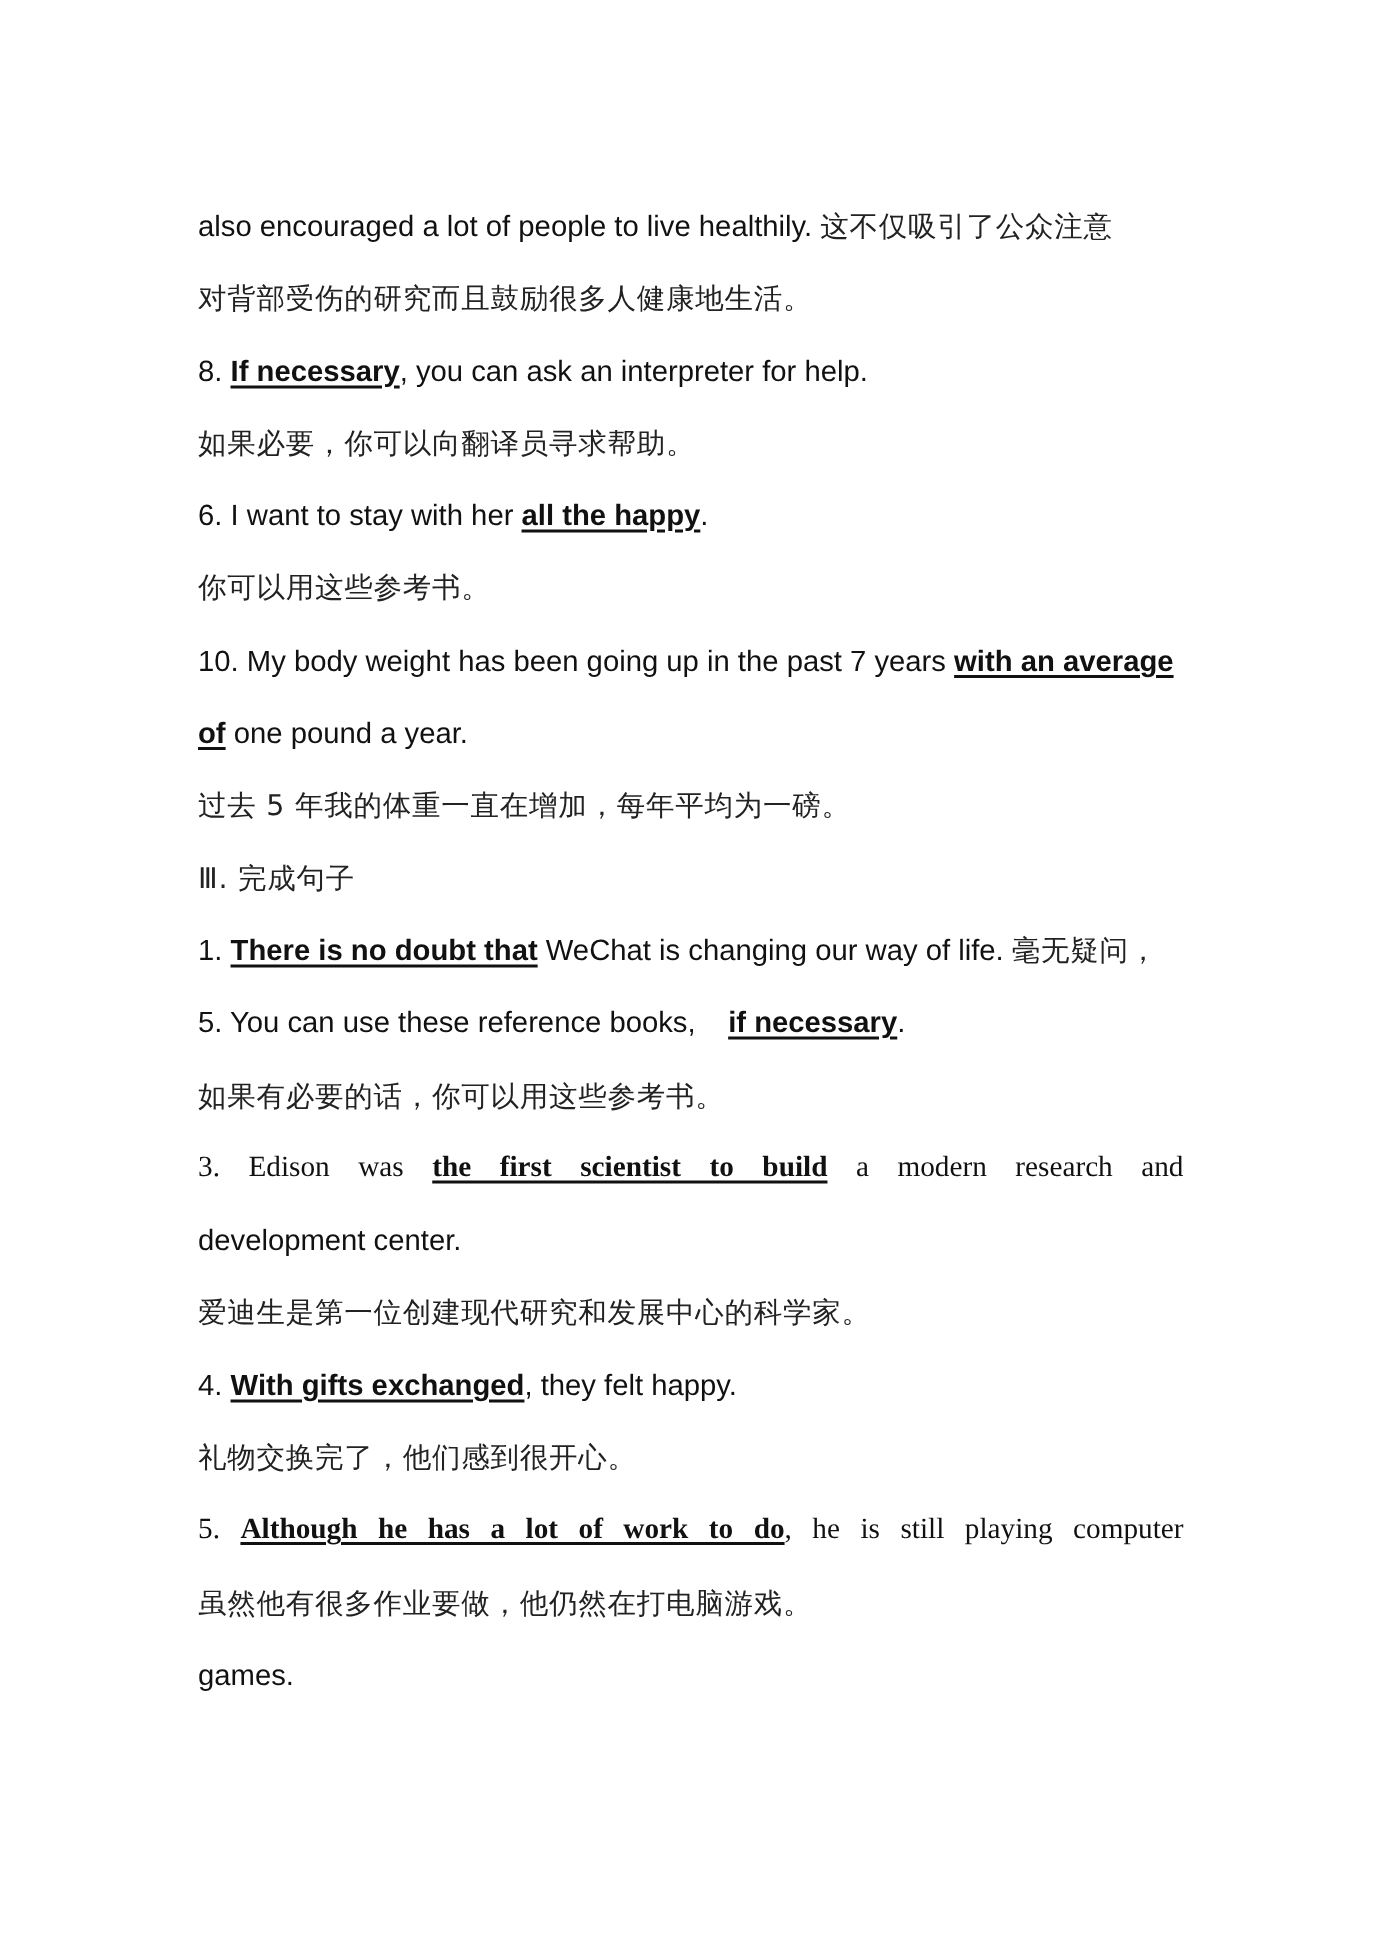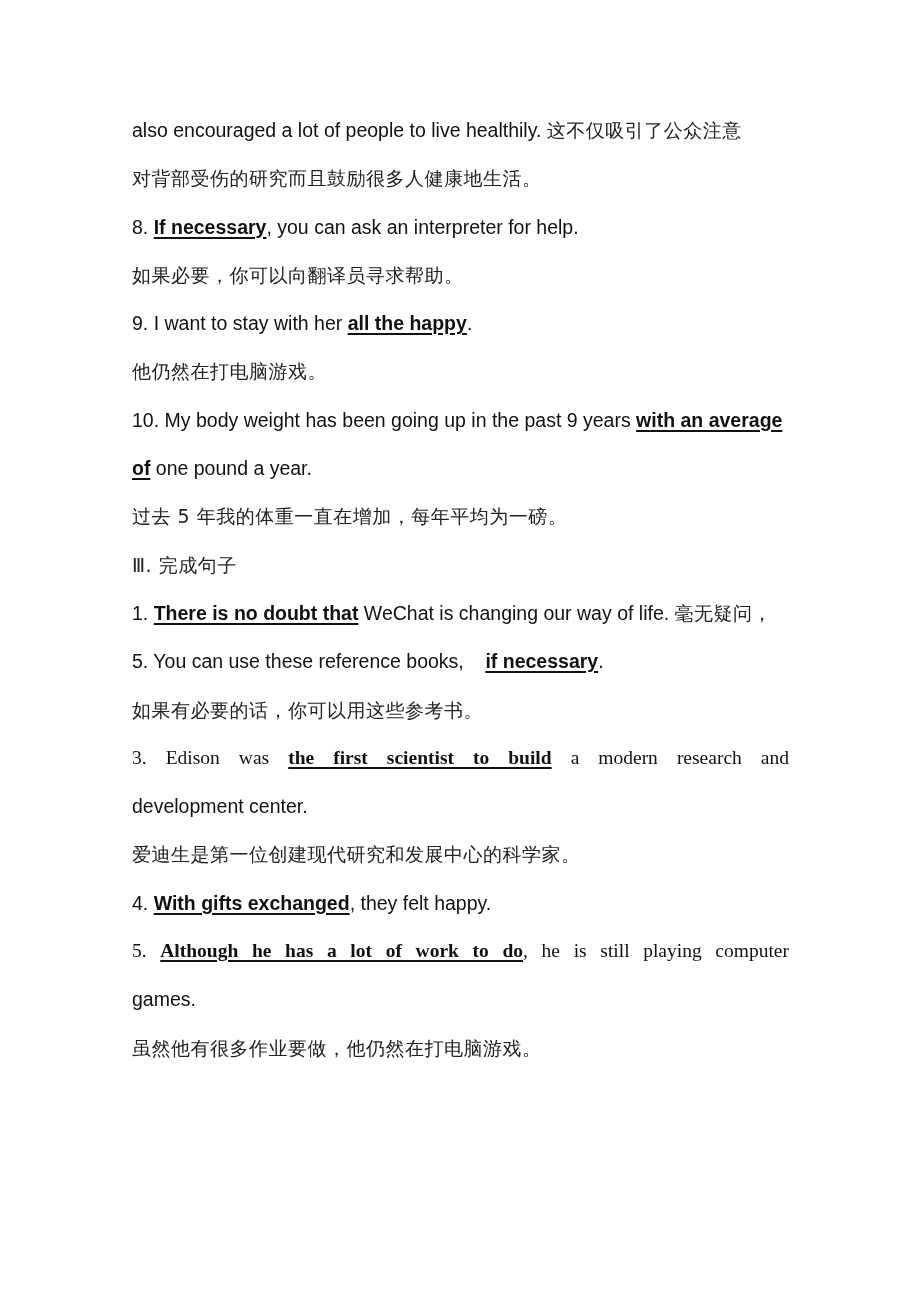--- a/index.html
+++ b/index.html
@@ -1,18 +1,18 @@
 <!DOCTYPE html>
 <html><head>
 <meta charset="utf-8">
 <style>
   html, body { margin: 0; padding: 0; background: #ffffff; }
   body { width: 920px; height: 1302px; position: relative; overflow: hidden;
          font-family: "Liberation Sans", "DejaVu Sans", sans-serif; color: #111; }
-  .page { position: absolute; left: 132px; top: 106px; width: 657px; }
+  .page { position: absolute; left: 132px; top: 127px; width: 657px; }
   .line { height: 48.3px; line-height: 48.3px; font-size: 19.5px; white-space: nowrap; }
   .line.justify { text-align: justify; text-align-last: justify; white-space: normal; font-family: Liberation Serif, serif; }
   .zh { font-family: "DejaVu Sans", sans-serif; font-size: 19px; color: #222; letter-spacing: 0.5px; }
   .ans { font-weight: bold; text-decoration: underline; text-underline-offset: 3px; text-decoration-thickness: 2px; }
 </style>
 </head>
 <body>
 
 <div class="page">
 
@@ -20,26 +20,26 @@
     <span>also encouraged a lot of people to live healthily.  </span><span class="zh">这不仅吸引了公众注意</span>
   </div>
   <div class="line zh">对背部受伤的研究而且鼓励很多人健康地生活。</div>
 
   <div class="line">
     <span>8. </span><span class="ans">If necessary</span><span>, you can ask an interpreter for help.</span>
   </div>
   <div class="line zh">如果必要，你可以向翻译员寻求帮助。</div>
 
   <div class="line">
-    <span>9. I want to stay with her </span><span class="ans">all the happy</span><span>.</span>
+    <span>6. I want to stay with her </span><span class="ans">all the happy</span><span>.</span>
   </div>
-  <div class="line zh">他仍然在打电脑游戏。</div>
+  <div class="line zh">你可以用这些参考书。</div>
 
   <div class="line">
-    <span>10. My body weight has been going up in the past 9 years </span><span class="ans">with an average</span>
+    <span>10. My body weight has been going up in the past 7 years </span><span class="ans">with an average</span>
   </div>
   <div class="line">
     <span class="ans">of</span><span> one pound a year.</span>
   </div>
   <div class="line zh">过去 5 年我的体重一直在增加，每年平均为一磅。</div>
 
   <div class="line zh">Ⅲ. 完成句子</div>
 
   <div class="line">
     <span>1. </span><span class="ans">There is no doubt that</span><span> WeChat is changing our way of life.    </span><span class="zh">毫无疑问，</span>
@@ -52,20 +52,21 @@
 
   <div class="line justify">
     <span>3. Edison was </span><span class="ans">the first scientist to build</span><span> a modern research and</span>
   </div>
   <div class="line">development center.</div>
   <div class="line zh">爱迪生是第一位创建现代研究和发展中心的科学家。</div>
 
   <div class="line">
     <span>4. </span><span class="ans">With gifts exchanged</span><span>, they felt happy.</span>
   </div>
+  <div class="line zh">礼物交换完了，他们感到很开心。</div>
 
   <div class="line justify">
     <span>5. </span><span class="ans">Although he has a lot of work to do</span><span>, he is still playing computer</span>
   </div>
+  <div class="line zh">虽然他有很多作业要做，他仍然在打电脑游戏。</div>
   <div class="line">games.</div>
-  <div class="line zh">虽然他有很多作业要做，他仍然在打电脑游戏。</div>
 
 </div>
 
 </body></html>

